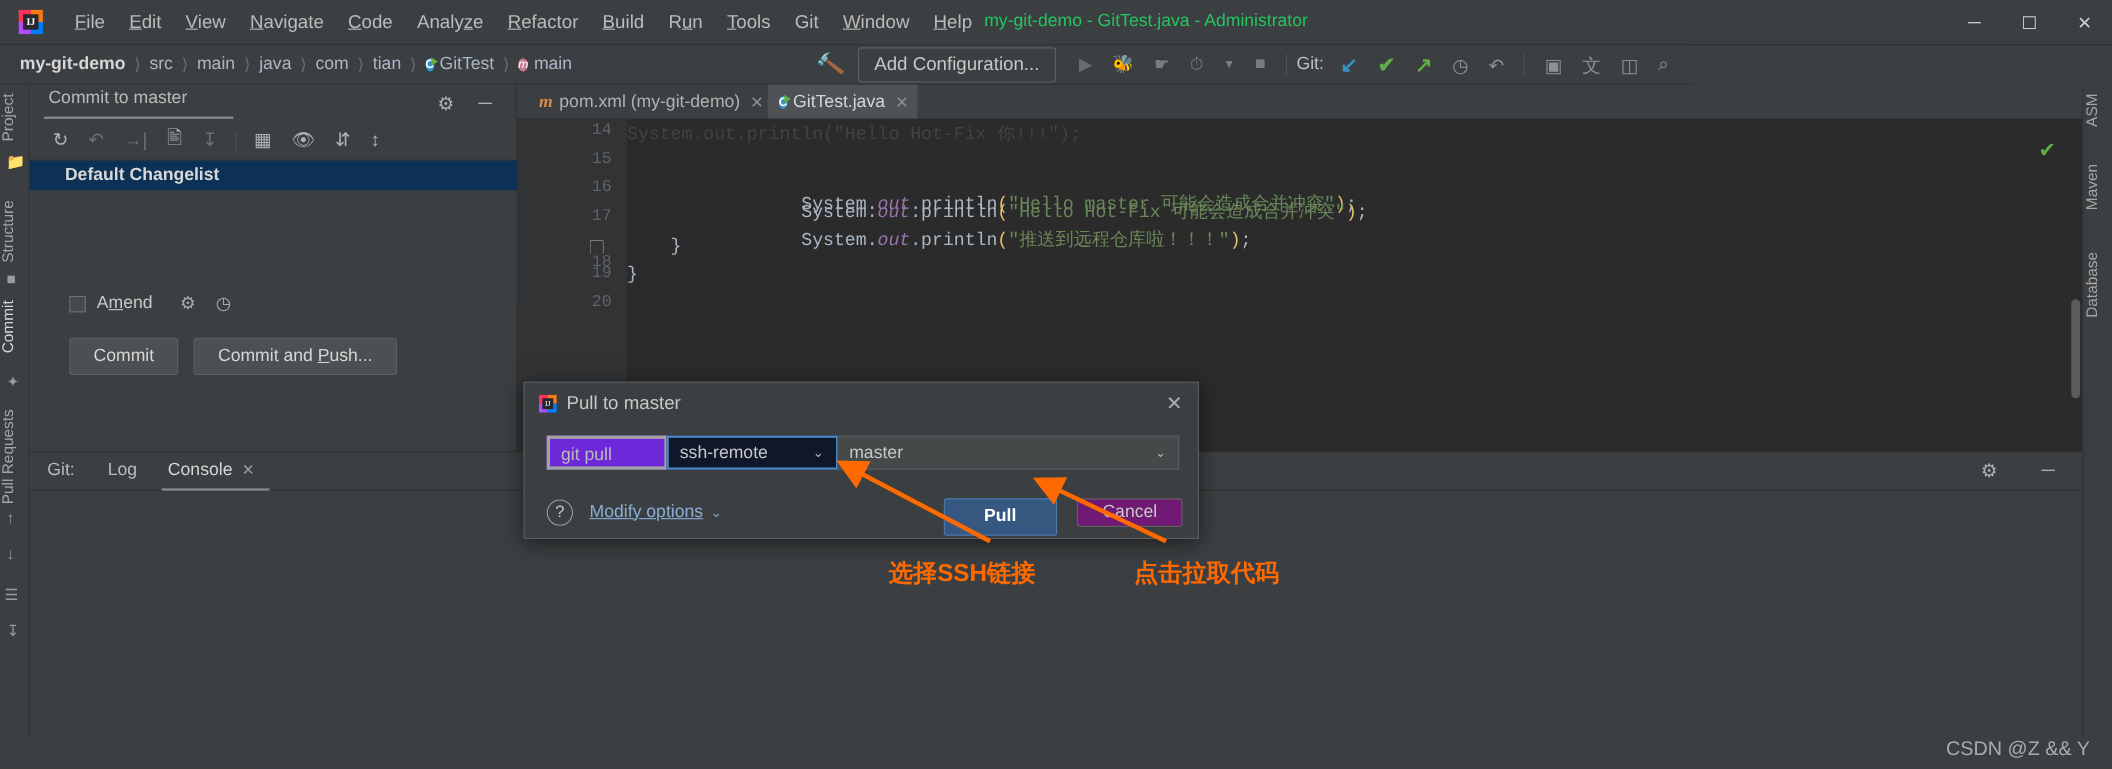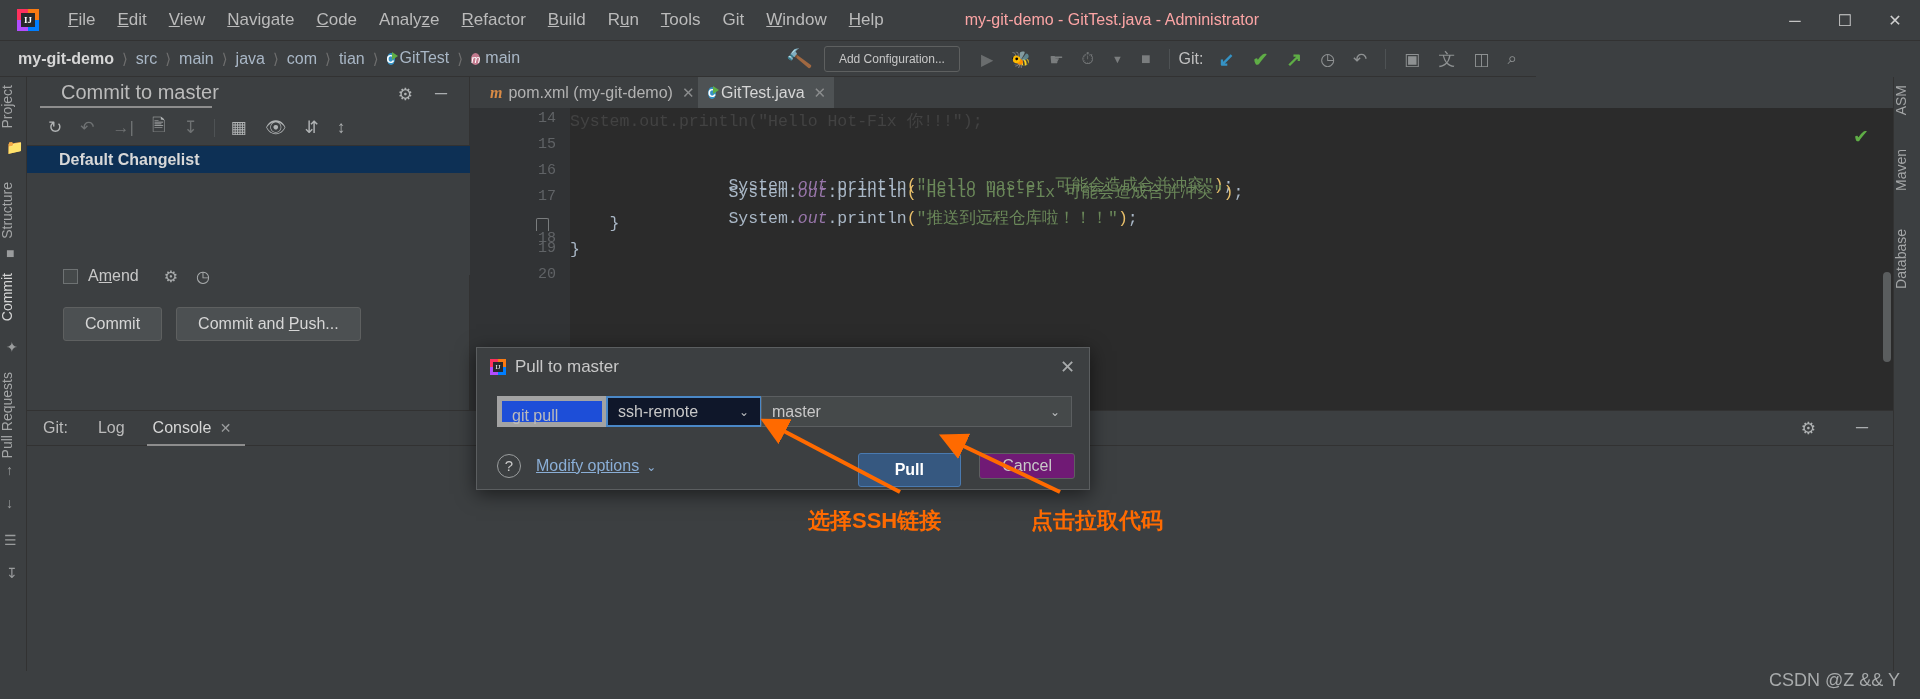--- a/index.html
+++ b/index.html
@@ -30,21 +30,21 @@
     position:absolute; left:4px; top:4px; width:14px; height:14px;
     background:#27282c; color:#fff; font-size:9px; line-height:14px;
     text-align:center; font-weight:bold; font-family:"Liberation Serif",serif;
   }
   .menu-item {
     color: #bbbbbb; font-size: 17px; padding: 2px 11px; cursor: default;
     white-space: nowrap;
   }
   .menu-item u { text-decoration: underline; }
   .win-title {
-    color: #fca5a5; font-size: 16px; margin-left: 70px; white-space: nowrap;
+    color: #22c55e; font-size: 16px; white-space: nowrap;
   }
   .win-ctrls { position:absolute; right: 0; top:0; height:41px; display:flex; }
   .win-btn {
     width: 50px; height: 41px; display:flex; align-items:center;
     justify-content:center; color:#cfcfcf; font-size:16px;
   }
 
   
   .navbar {
     position:absolute; left:0; top:41px; width:1536px; height:36px;
@@ -68,21 +68,21 @@
   .mth-ico {
     width:17px; height:17px; border-radius:50%;
     background:#c27a8e; color:#fff; font-size:11px;
     text-align:center; line-height:17px; font-style:italic;
   }
   .nav-right { position:absolute; right:0; top:0; height:36px;
     display:flex; align-items:center; padding-right:10px; }
   .hammer { color:#5fad46; font-size:20px; padding:0 12px; transform:rotate(-10deg); }
   .add-config {
     border:1px solid #5e6060; border-radius:3px; color:#c8c8c8;
-    font-size:12px; padding:5px 14px; margin-right:12px; white-space:nowrap;
+    font-size:17px; padding:5px 14px; margin-right:12px; white-space:nowrap;
   }
   .tb-ico { color:#7a7d7e; font-size:16px; padding:0 9px; }
   .tb-ico.run { color:#6a6d6e; }
   .tb-sep { width:1px; height:20px; background:#4e5254; margin:0 9px; }
   .git-lbl { color:#c0c0c0; font-size:16px; margin-right:6px; }
   .ico-blue { color:#3592c4; font-size:19px; padding:0 9px; font-weight:bold; }
   .ico-green{ color:#5fad46; font-size:19px; padding:0 9px; font-weight:bold; }
   .ico-grey { color:#8e9192; font-size:17px; padding:0 9px; }
 
   
@@ -98,21 +98,21 @@
   .vtab.sel { color:#d6d6d6; }
   .vico { position:absolute; left:6px; color:#9a9c9d; font-size:14px; }
 
   
   .commit-panel {
     position:absolute; left:27px; top:77px; width:443px; height:333px;
     background:#3c3f41; border-right:1px solid #323232;
   }
   .cp-head { position:relative; height:33px; }
   .cp-title {
-    position:absolute; left:17px; top:4px; color:#bbbbbb; font-size:20px;margin-left:17px;
+    position:absolute; left:17px; top:4px; color:#bbbbbb; font-size:16px;
   }
   .cp-underline {
     position:absolute; left:13px; top:29px; width:172px; height:2px;
     background:#8d8d8d;
   }
   .cp-gear { position:absolute; right:56px; top:7px; color:#b0b3b4; font-size:17px; }
   .cp-min  { position:absolute; right:22px; top:7px; color:#b0b3b4; font-size:17px; }
   .cp-toolbar {
     position:absolute; left:0; top:33px; width:443px; height:36px;
     display:flex; align-items:center; padding-left:12px;
@@ -256,21 +256,21 @@
     position:absolute; left:38px; top:9px; color:#c8c8c8; font-size:17px;
   }
   .dlg-close {
     position:absolute; right:14px; top:8px; color:#a8abac; font-size:18px;
   }
   .dlg-row {
     position:absolute; left:20px; top:48px; width:575px; height:31px;
     display:flex;
   }
   .f-static {
-    width:110px; background:#1d4ed8; border:5px solid #a3a3a3;
+    width:110px; background:#6d28d9; border:3px solid #a3a3a3;
     color:#bbbbbb; font-size:16px; line-height:29px; padding-left:10px;
   }
   .f-combo {
     width:156px; background:#0f172a; border:2px solid #4a88c7;
     color:#c8c8c8; font-size:16px; line-height:27px; padding-left:10px;
     position:relative; margin-left:-1px;
   }
   .f-combo .caret, .f-wide .caret {
     position:absolute; right:11px; top:50%; transform:translateY(-50%);
     color:#b9bcbd; font-size:12px;

